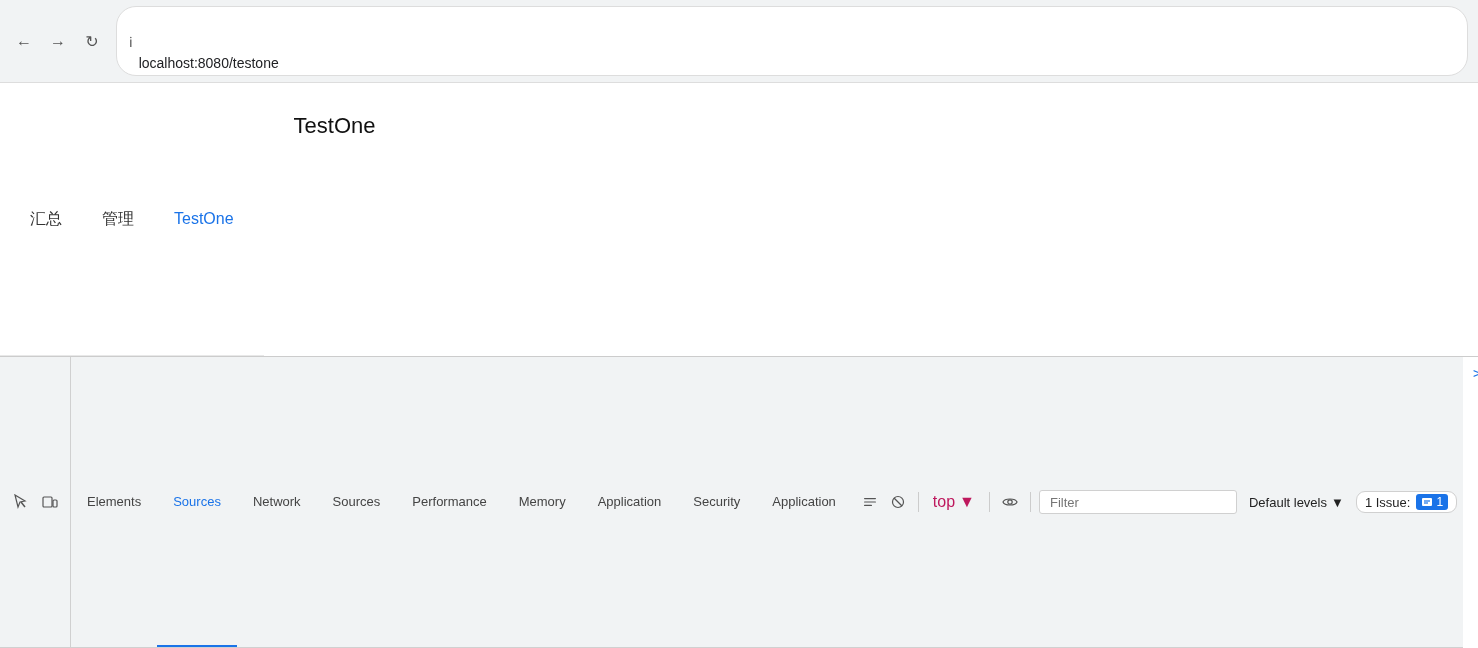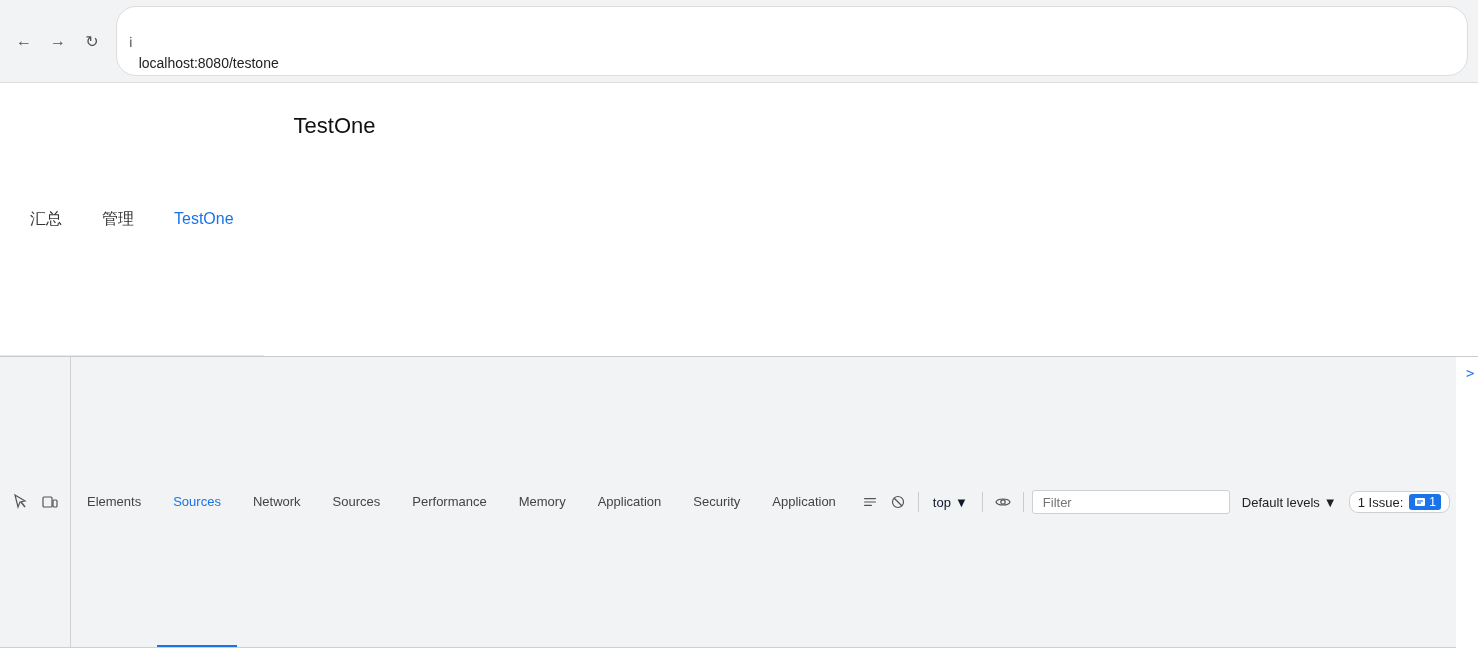--- a/index.html
+++ b/index.html
@@ -185,22 +185,22 @@
       margin: 0 4px;
     }
     .top-selector {
       display: flex;
       align-items: center;
       gap: 4px;
       padding: 2px 6px;
       border: none;
       background: transparent;
       cursor: pointer;
-      font-size: 13px;
-      color: #0f172a;
+      font-size: 16px;
+      color: #be185d;
       border-radius: 3px;
     }
     .filter-input {
       flex: 1;
       border: none;
       background: transparent;
       font-size: 13px;
       color: #15803d;
       outline: none;
       padding: 2px 6px;

